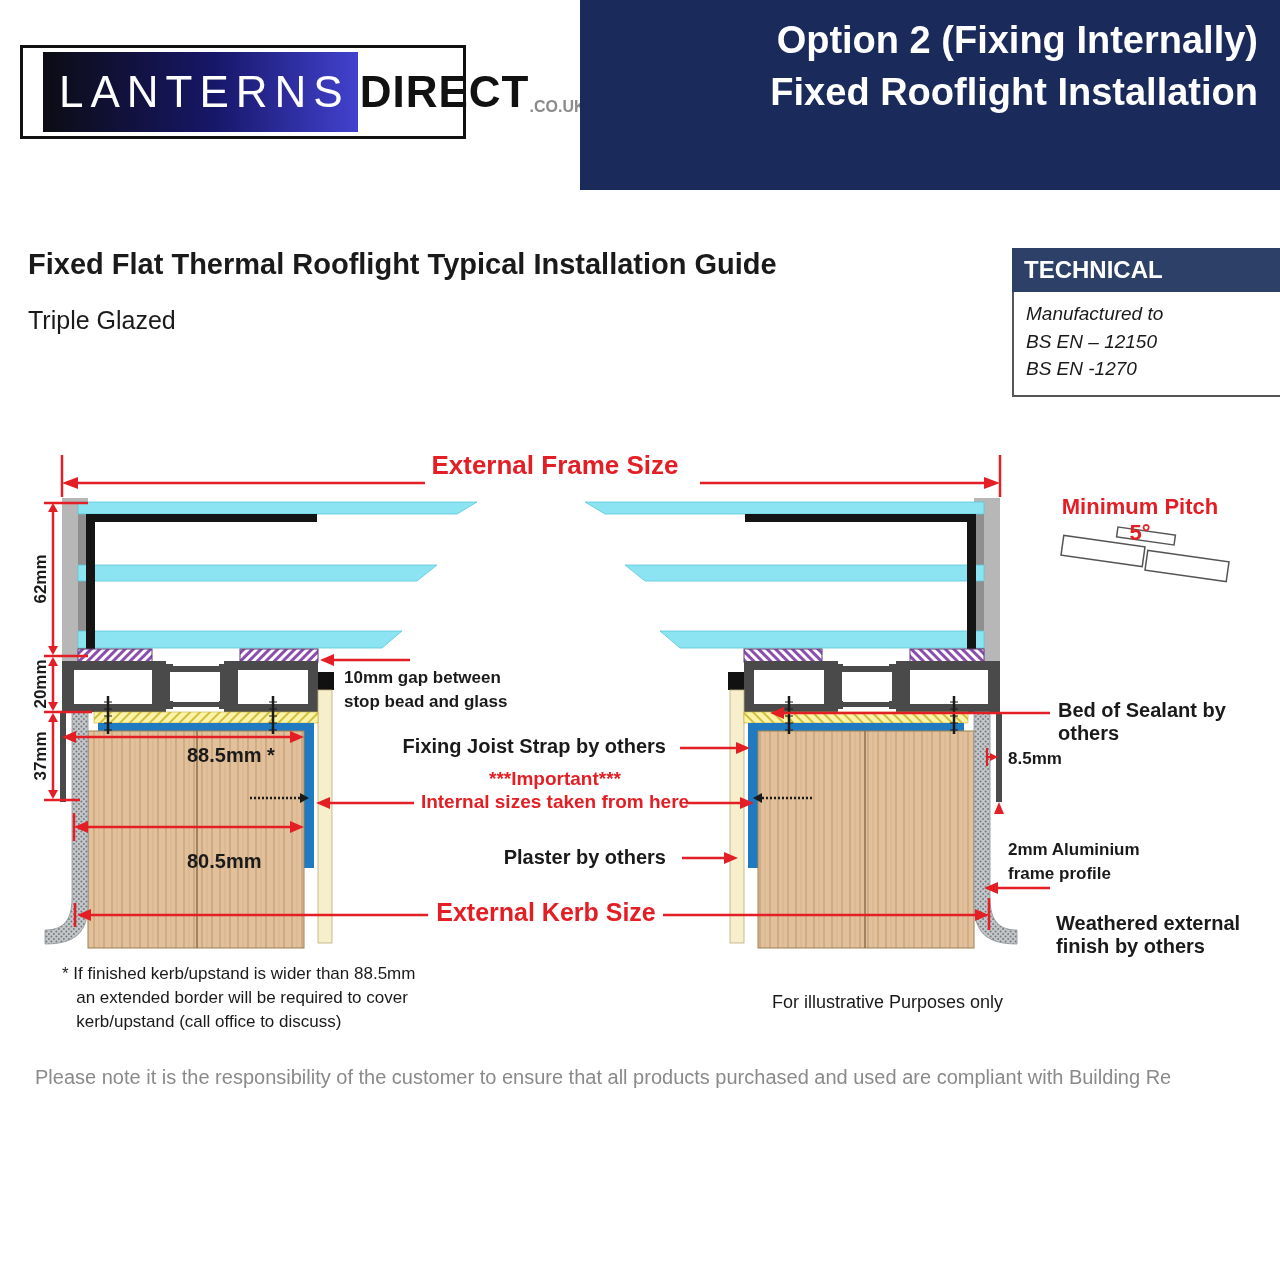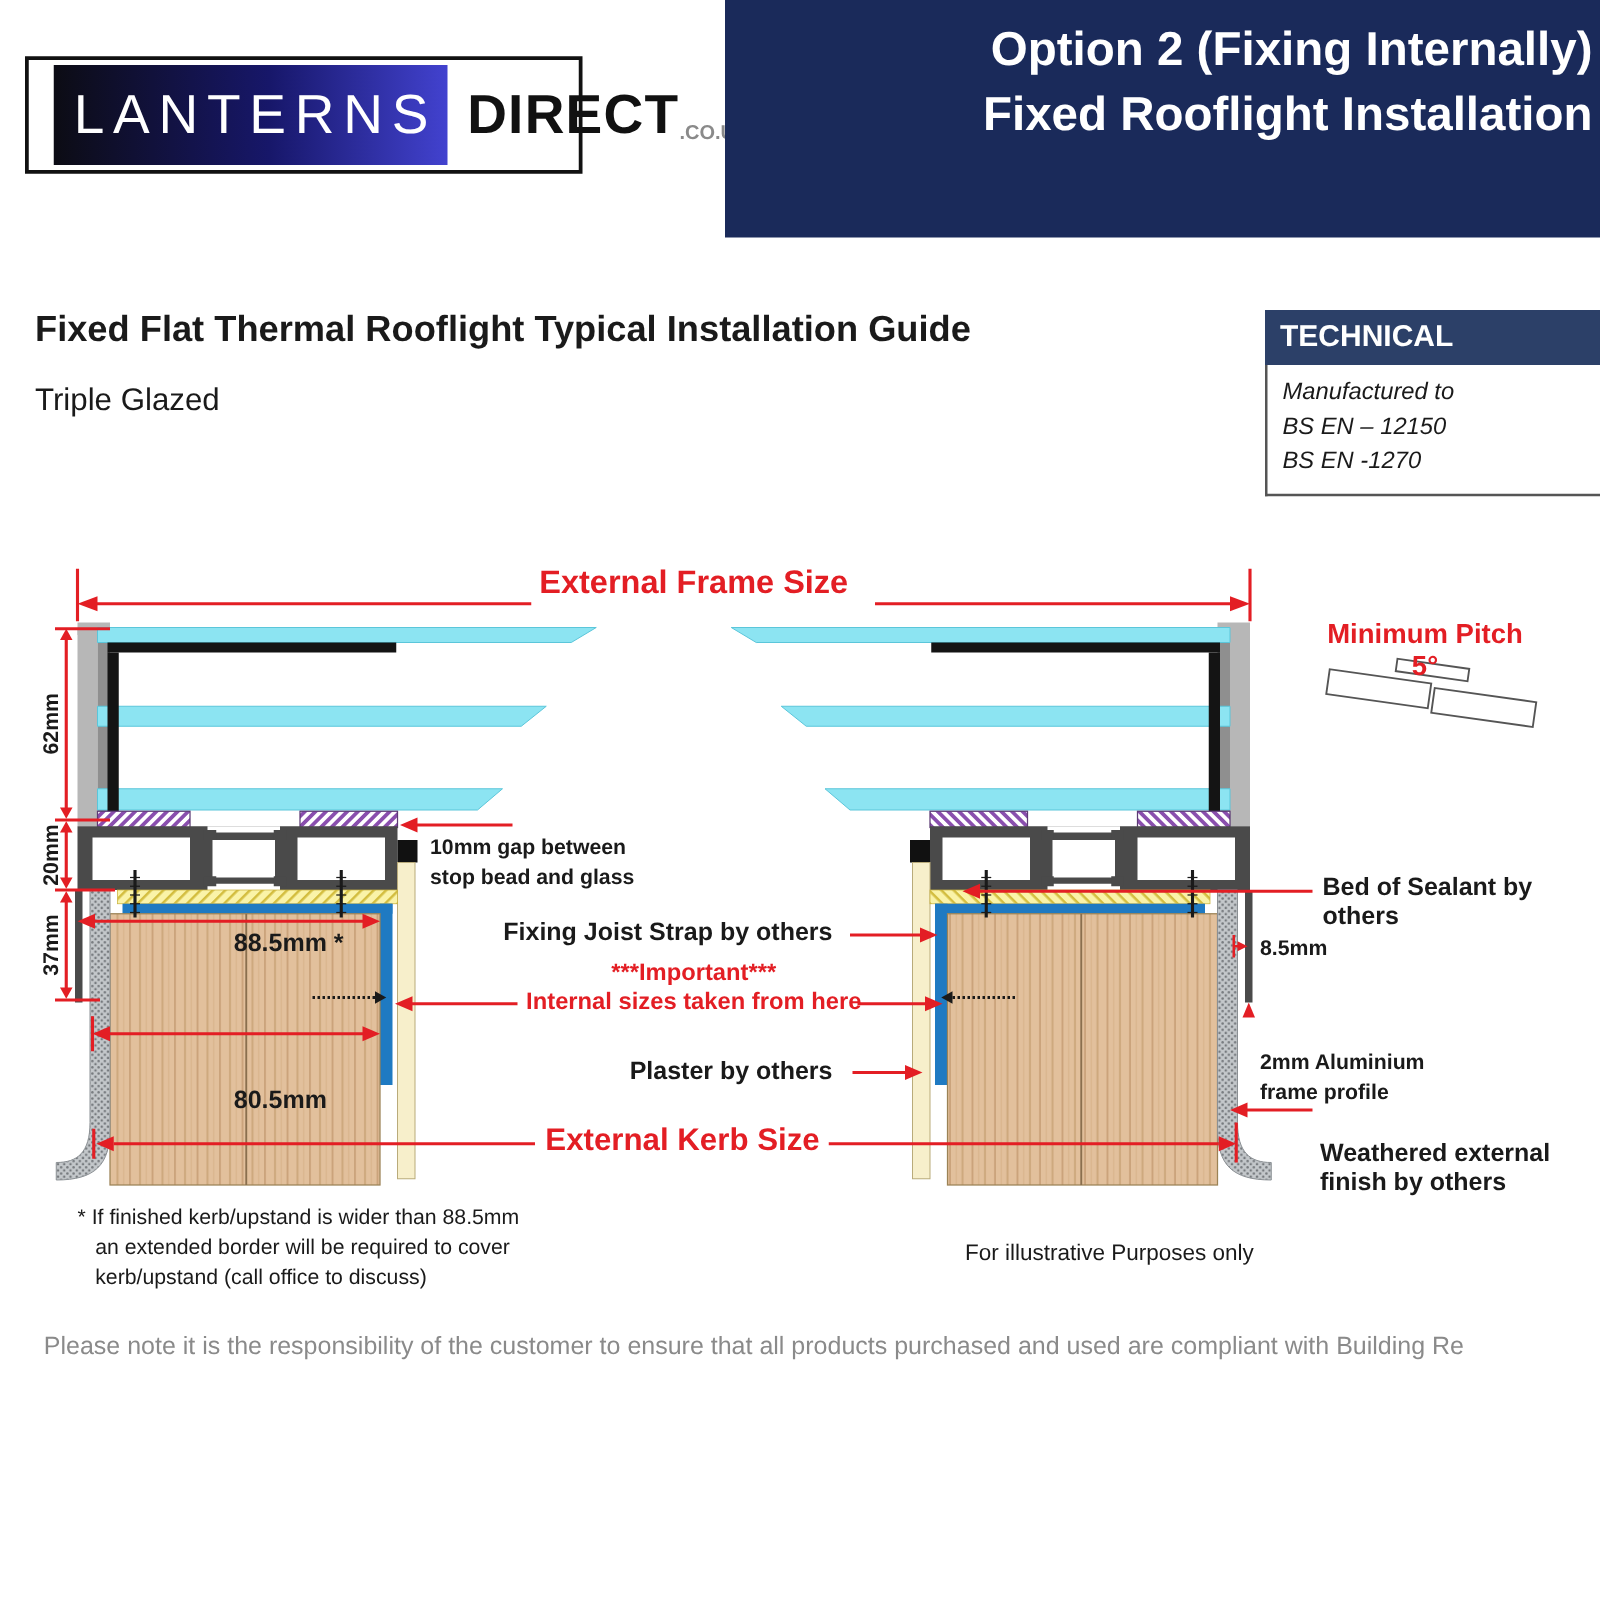--- a/index.html
+++ b/index.html
@@ -6,24 +6,24 @@
   body{
     width:1280px;height:1280px;position:relative;background:#ffffff;
     font-family:"Liberation Sans", sans-serif;color:#1a1a1a;overflow:hidden;
   }
   .abs{position:absolute;}
   
   .logo-box{left:20px;top:45px;width:446px;height:94px;border:3px solid #111;
     background:#fff;display:flex;align-items:center;padding-left:20px;box-sizing:border-box;}
   .logo-grad{background:linear-gradient(90deg,#0c0c14 0%,#17176a 55%,#4242cf 100%);
     color:#fff;font-size:44px;letter-spacing:7px;padding:15px 8px 15px 16px;font-weight:400;text-align:right;}
-  .logo-direct{font-size:44px;font-weight:bold;color:#111;letter-spacing:1px;margin-left:16px;}
+  .logo-direct{font-size:44px;font-weight:bold;color:#111;letter-spacing:1px;margin-left:2px;}
   .logo-tld{font-size:16px;font-weight:bold;color:#8a8a8a;align-self:flex-end;margin-bottom:20px;}
   .banner{left:580px;top:0;width:700px;height:190px;background:#1a2a5a;color:#fff;
-    box-sizing:border-box;padding:14px 6px 0 0;text-align:right;font-size:38px;
+    box-sizing:border-box;padding:14px 22px 0 0;text-align:right;font-size:38px;
     font-weight:600;line-height:1.38;}
   .page-title{left:28px;top:248px;font-size:29px;font-weight:bold;}
   .page-subtitle{left:28px;top:306px;font-size:25px;}
   .tech-box{left:1012px;top:248px;width:297px;}
   .tech-head{background:#2c4068;color:#fff;font-weight:bold;font-size:24px;padding:8px 12px;}
   .tech-body{border:2px solid #555;border-top:none;padding:8px 28px 12px 12px;
     font-size:19px;line-height:1.45;background:#fff;font-style:italic;}
   
   .red{color:#e31e24;}
   .lbl{font-weight:bold;font-size:20px;white-space:pre-line;}
@@ -229,21 +229,21 @@
 <div class="abs efs red">External Frame Size</div>
 <div class="abs minpitch red">Minimum Pitch 5°</div>
 
 <div class="abs dim-rot" style="left:11px;top:564px;">62mm</div>
 <div class="abs dim-rot" style="left:11px;top:669px;">20mm</div>
 <div class="abs dim-rot" style="left:11px;top:741px;">37mm</div>
 
 <div class="abs lbl-sm" style="left:344px;top:666px;">10mm gap between
 stop bead and glass</div>
 <div class="abs lbl" style="left:187px;top:744px;">88.5mm  *</div>
-<div class="abs lbl" style="left:187px;top:869px;">80.5mm</div>
+<div class="abs lbl" style="left:187px;top:850px;">80.5mm</div>
 
 <div class="abs lbl" style="left:400px;top:735px;width:266px;text-align:right;">Fixing Joist Strap by others</div>
 <div class="abs lbl red" style="left:430px;top:768px;width:250px;text-align:center;font-size:19px;">***Important***</div>
 <div class="abs lbl red" style="left:408px;top:791px;width:294px;text-align:center;font-size:19px;">Internal sizes taken from here</div>
 <div class="abs lbl" style="left:466px;top:846px;width:200px;text-align:right;">Plaster by others</div>
 <div class="abs eks red">External Kerb Size</div>
 
 <div class="abs lbl" style="left:1058px;top:699px;">Bed of Sealant by others</div>
 <div class="abs lbl-sm" style="left:1008px;top:747px;">8.5mm</div>
 <div class="abs lbl-sm" style="left:1008px;top:795px;margin-top:43px;">2mm Aluminium

